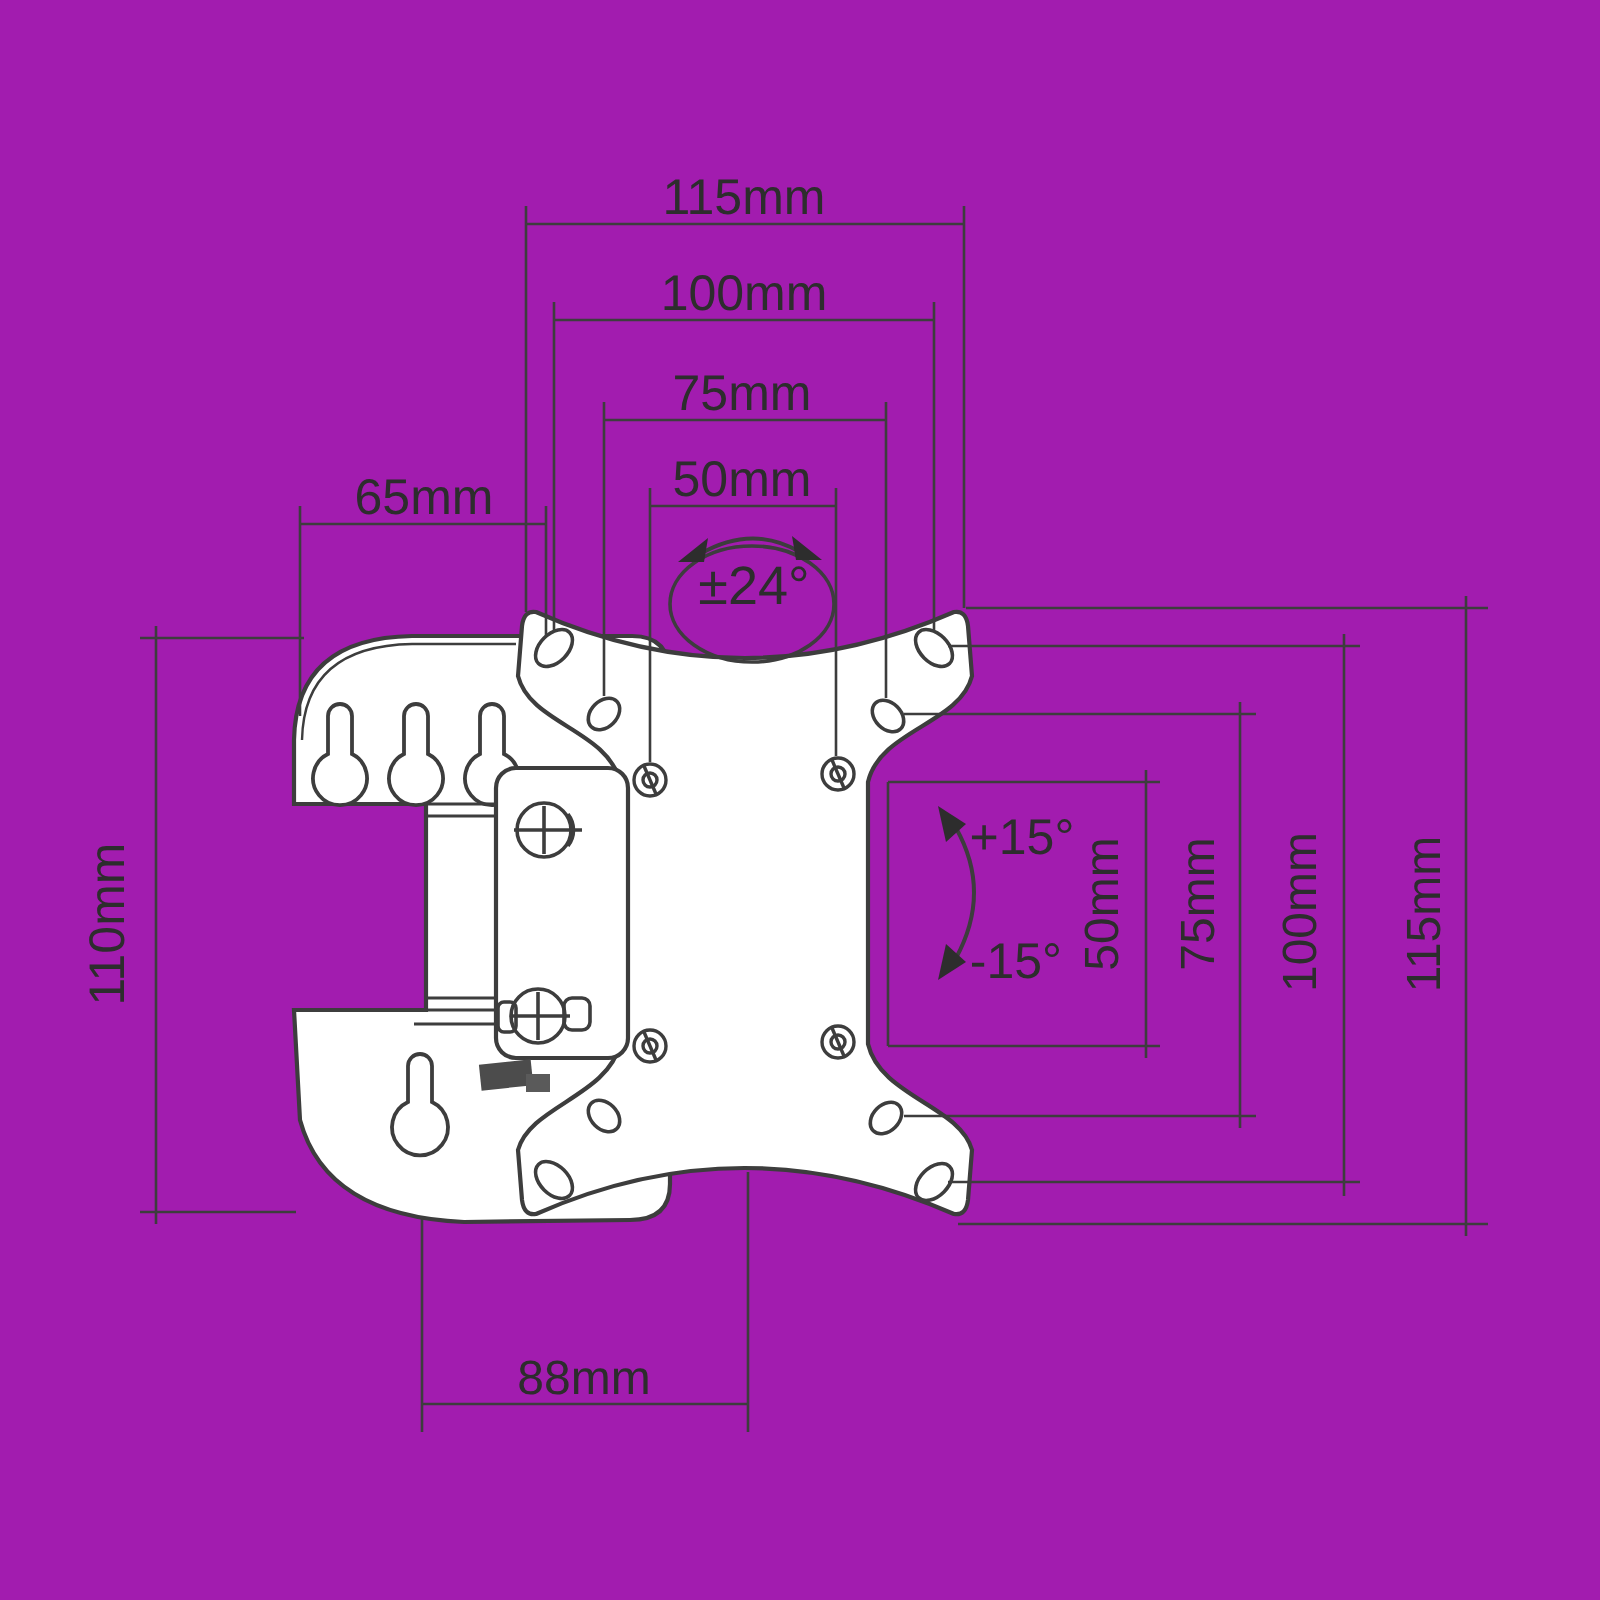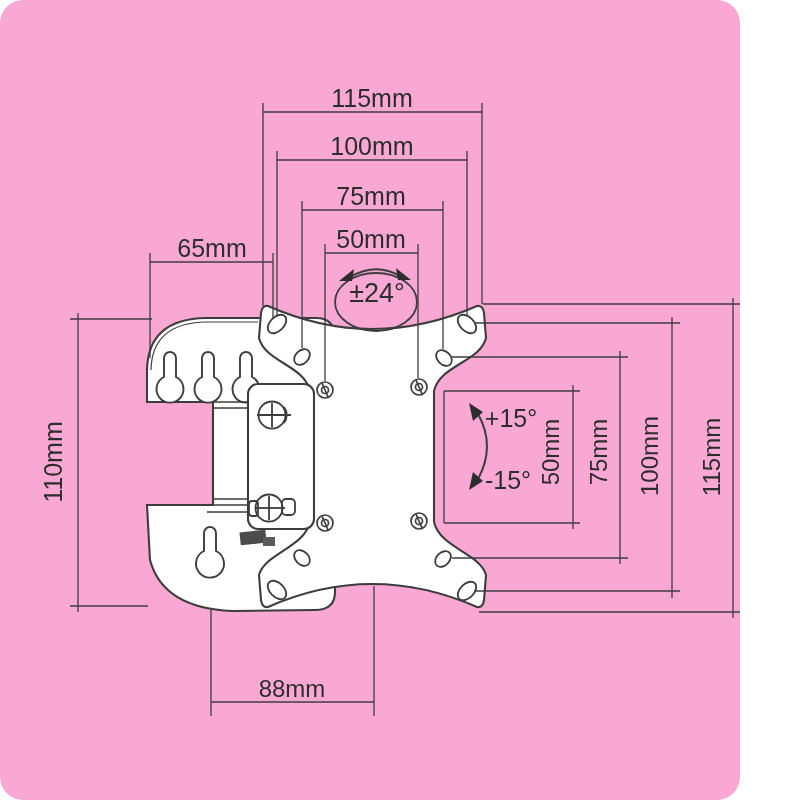--- a/index.html
+++ b/index.html
@@ -1,17 +1,17 @@
 <!DOCTYPE html>
 <html><head>
 <meta charset="utf-8">
 <style>
   html,body{margin:0;padding:0;background:#ffffff;}
-  .stage{position:relative;width:740px;height:800px;background:#f9a8d4;overflow:hidden;
-         font-family:"Liberation Sans", sans-serif;border-radius:23px;}
+  .stage{position:relative;width:800px;height:800px;background:#a21caf;overflow:hidden;
+         font-family:"Liberation Sans", sans-serif;}
   svg text{font-family:"Liberation Sans", sans-serif;fill:#2d2d2d;}
   .dim-text{font-size:25px;}
   .dim-text-sm{font-size:24px;}
   .angle-text{font-size:25px;}
   .swivel-text{font-size:27px;}
 </style>
 </head>
 <body>
 
 <div class="stage">

